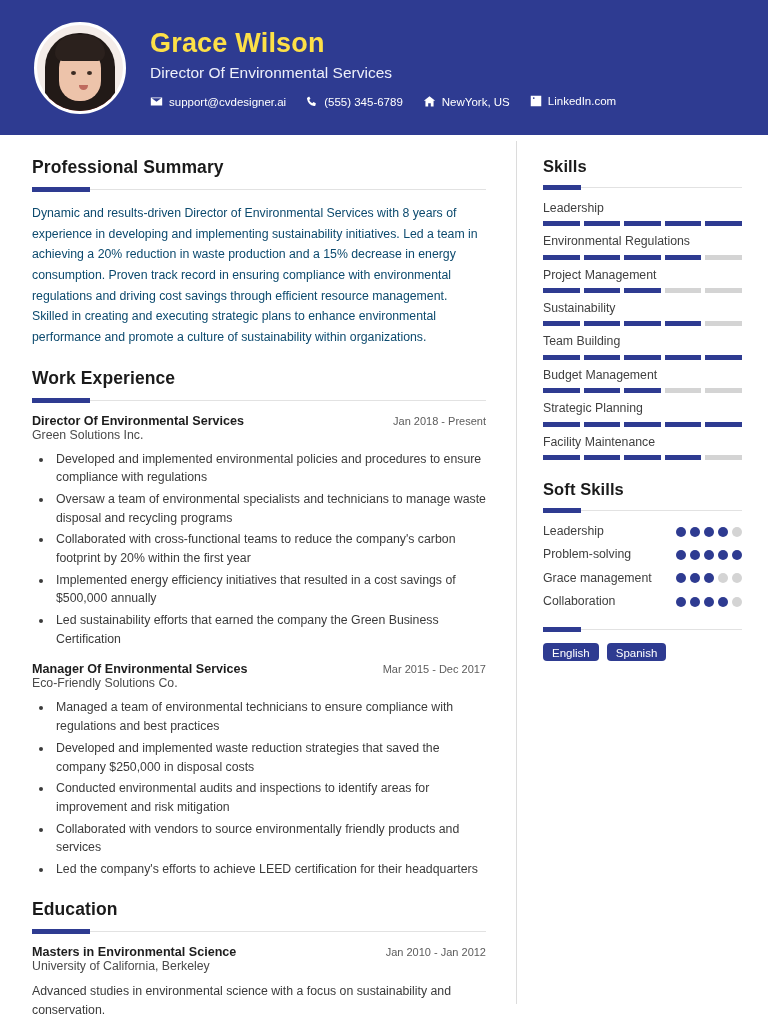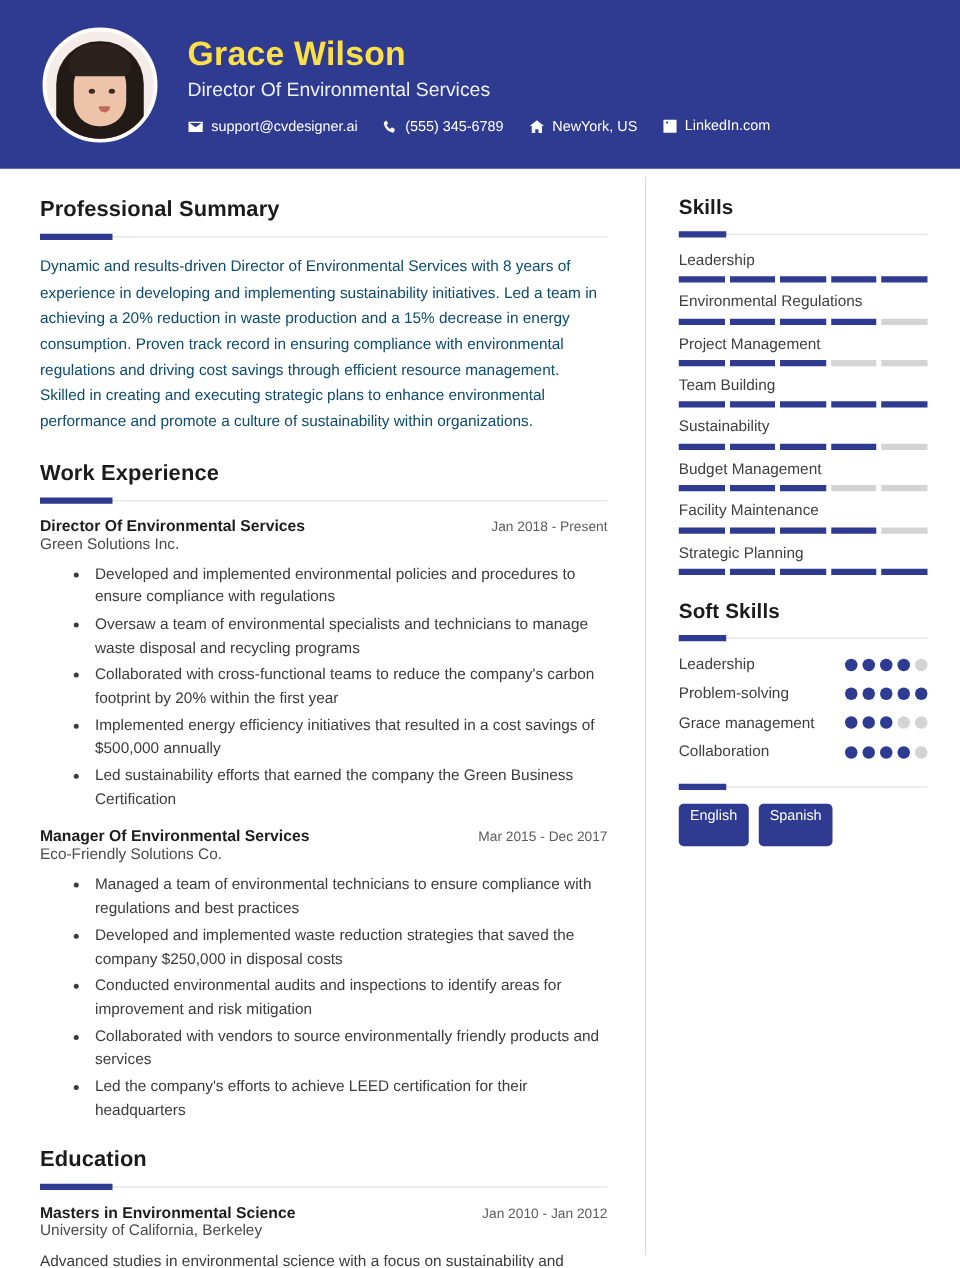--- a/index.html
+++ b/index.html
@@ -161,21 +161,20 @@
     margin: 8px 0 0 0;
     padding-left: 21px;
     list-style: disc;
   }
   ul.bullets li {
     font-size: 12.3px;
     line-height: 1.52;
     color: #3b3b3b;
     margin-bottom: 3px;
     padding-left: 3px;
-    margin-left: 20px;
   }
 
   
   .skill-row { margin-bottom: 3px; }
   .skill-name {
     font-size: 12.3px;
     color: #3f3f3f;
     margin-bottom: 5px;
     line-height: 1.25;
   }
@@ -212,21 +211,21 @@
     background: #d4d4d4;
   }
   .dot.on { background: #2e3b91; }
 
   
   .lang-list { display: flex; gap: 8px; flex-wrap: wrap; margin-top: 2px; }
   .lang-badge {
     background: #2e3b91;
     color: #ffffff;
     font-size: 11.5px;
-    padding: 4px 9px 17px 9px;
+    padding: 4px 9px 1px 9px;
     border-radius: 4px;
     line-height: 1.1;
   }
 </style>
 </head>
 <body>
 
 <div class="page">
 
   <div class="header">
@@ -384,71 +383,71 @@
           <div class="skill-bar">
             <div class="seg on"></div>
               <div class="seg on"></div>
               <div class="seg on"></div>
               <div class="seg"></div>
               <div class="seg"></div>
           </div>
         </div>
 
         <div class="skill-row">
+          <div class="skill-name">Sustainability</div>
+          <div class="skill-bar">
+            <div class="seg on"></div>
+              <div class="seg on"></div>
+              <div class="seg on"></div>
+              <div class="seg on"></div>
+              <div class="seg"></div>
+          </div>
+        </div>
+
+        <div class="skill-row">
           <div class="skill-name">Team Building</div>
           <div class="skill-bar">
             <div class="seg on"></div>
               <div class="seg on"></div>
               <div class="seg on"></div>
               <div class="seg on"></div>
               <div class="seg on"></div>
           </div>
         </div>
 
         <div class="skill-row">
-          <div class="skill-name">Sustainability</div>
-          <div class="skill-bar">
-            <div class="seg on"></div>
-              <div class="seg on"></div>
-              <div class="seg on"></div>
-              <div class="seg on"></div>
-              <div class="seg"></div>
-          </div>
-        </div>
-
-        <div class="skill-row">
           <div class="skill-name">Budget Management</div>
           <div class="skill-bar">
             <div class="seg on"></div>
               <div class="seg on"></div>
               <div class="seg on"></div>
               <div class="seg"></div>
               <div class="seg"></div>
           </div>
         </div>
 
         <div class="skill-row">
+          <div class="skill-name">Strategic Planning</div>
+          <div class="skill-bar">
+            <div class="seg on"></div>
+              <div class="seg on"></div>
+              <div class="seg on"></div>
+              <div class="seg on"></div>
+              <div class="seg on"></div>
+          </div>
+        </div>
+
+        <div class="skill-row">
           <div class="skill-name">Facility Maintenance</div>
           <div class="skill-bar">
             <div class="seg on"></div>
               <div class="seg on"></div>
               <div class="seg on"></div>
               <div class="seg on"></div>
               <div class="seg"></div>
-          </div>
-        </div>
-
-        <div class="skill-row">
-          <div class="skill-name">Strategic Planning</div>
-          <div class="skill-bar">
-            <div class="seg on"></div>
-              <div class="seg on"></div>
-              <div class="seg on"></div>
-              <div class="seg on"></div>
-              <div class="seg on"></div>
           </div>
         </div>
       </div>
 
       <div class="section sec-side">
         <div class="sec-title">Soft Skills</div>
         <div class="sec-rule"></div>
 
         <div class="soft-row">
           <div class="soft-name">Leadership</div>

